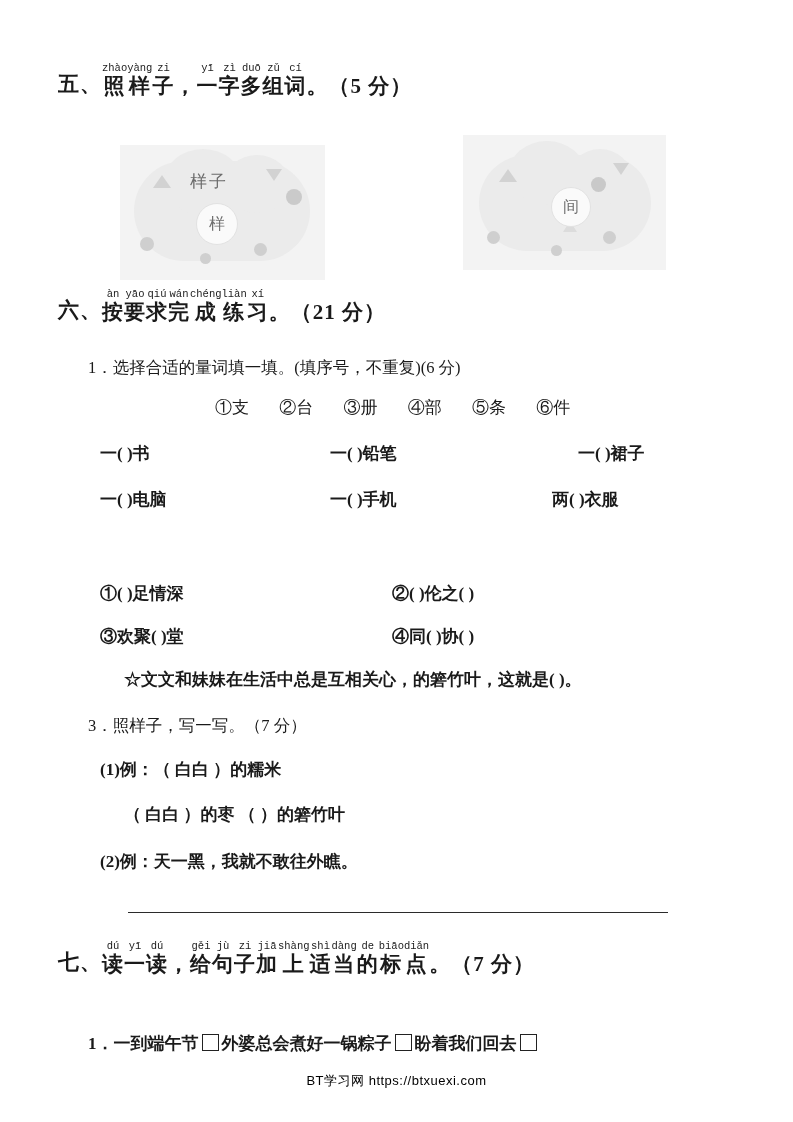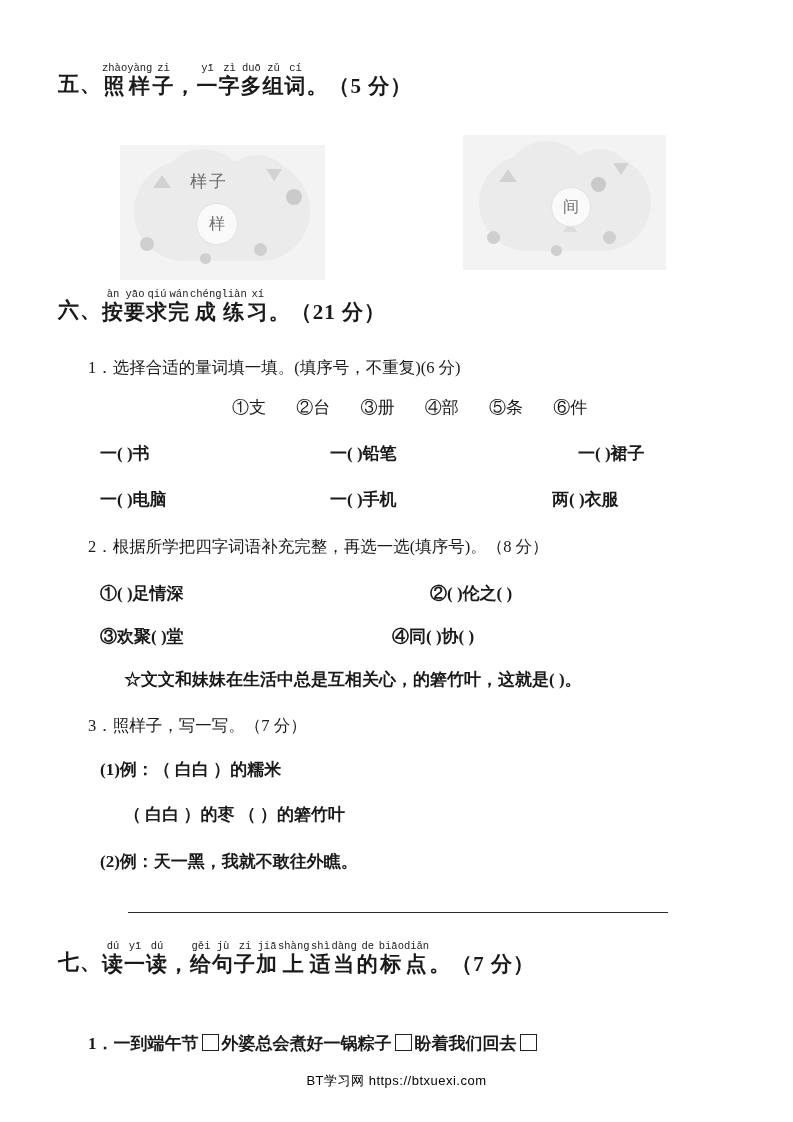--- a/index.html
+++ b/index.html
@@ -129,21 +129,20 @@
     white-space: nowrap;
   }
   .q-indent { left: 88px; }
 
   .choices {
     position: absolute;
     left: 215px;
     top: 396px;
     font-size: 17px;
     letter-spacing: 0px;
-    margin-left: 17px;
   }
   .choices span { margin-right: 26px; }
 
   .blank-row {
     position: absolute;
     font-size: 17px;
     white-space: nowrap;
     font-weight: bold;
   }
 
@@ -305,24 +304,23 @@
   </div>
 
   <div class="blank-row" style="left:100px; top:442px;">一(    )书</div>
   <div class="blank-row" style="left:330px; top:442px;">一(       )铅笔</div>
   <div class="blank-row" style="left:578px; top:442px;text-align:center;">一(       )裙子</div>
 
   <div class="blank-row" style="left:100px; top:488px;">一(       )电脑</div>
   <div class="blank-row" style="left:330px; top:488px;">一(       )手机</div>
   <div class="blank-row" style="left:552px; top:488px;">两(       )衣服</div>
 
-  <div class="q q-indent" style="top:536px;">2．根据所学把四字词语补充完整，再选一选(填序号)。（8 分）</div>
 
   <div class="blank-row" style="left:100px; top:582px;">①(       )足情深</div>
-  <div class="blank-row" style="left:392px; top:582px;margin-left:38px;">②(       )伦之(       )</div>
+  <div class="blank-row" style="left:392px; top:582px;">②(       )伦之(       )</div>
   <div class="blank-row" style="left:100px; top:625px;">③欢聚(       )堂</div>
   <div class="blank-row" style="left:392px; top:625px;">④同(       )协(       )</div>
 
   <div class="blank-row" style="left:124px; top:668px;">☆文文和妹妹在生活中总是互相关心，的箬竹叶，这就是(       )。</div>
 
   <div class="q q-indent" style="top:715px;">3．照样子，写一写。（7 分）</div>
   <div class="blank-row" style="left:100px; top:758px;">(1)例：（  白白  ）的糯米</div>
   <div class="blank-row" style="left:124px; top:803px;">（  白白  ）的枣  （          ）的箬竹叶</div>
   <div class="blank-row" style="left:100px; top:850px;">(2)例：天一黑，我就不敢往外瞧。</div>
 

